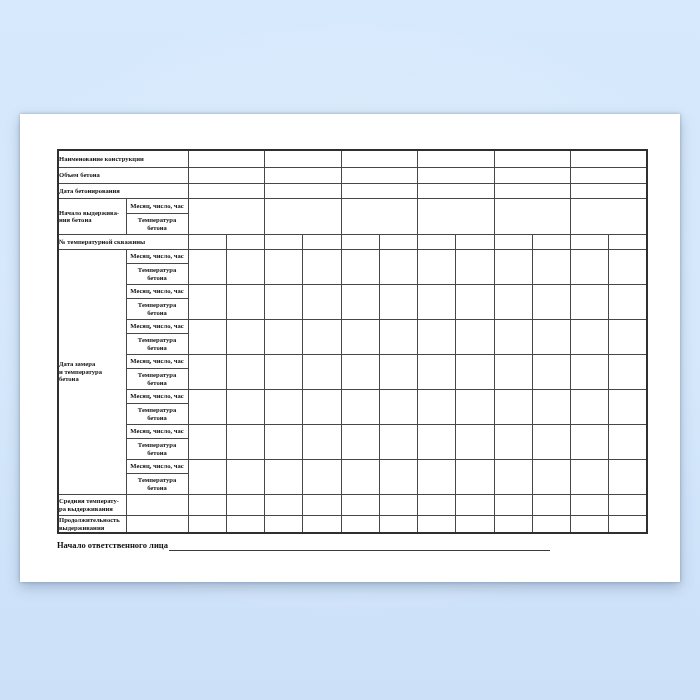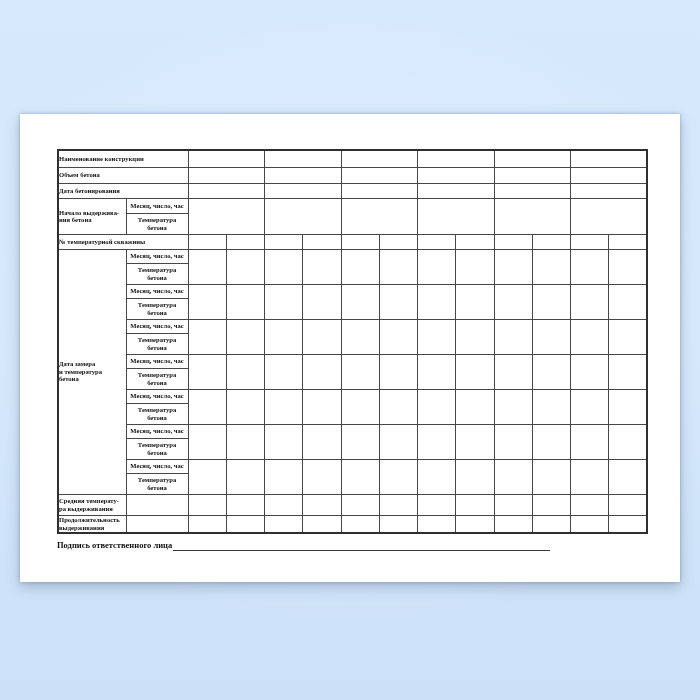--- a/index.html
+++ b/index.html
@@ -300,16 +300,16 @@
           <td></td>
           <td></td>
           <td></td>
           <td></td>
           <td></td>
         </tr>
       </tbody>
   </table>
 
   <div class="sig">
-    <span class="sig-label">Подпись ответственного лица</span>
+    <span class="sig-label">Начало ответственного лица</span>
     <span class="sig-line"></span>
   </div>
 </div>
 
 </body></html>

